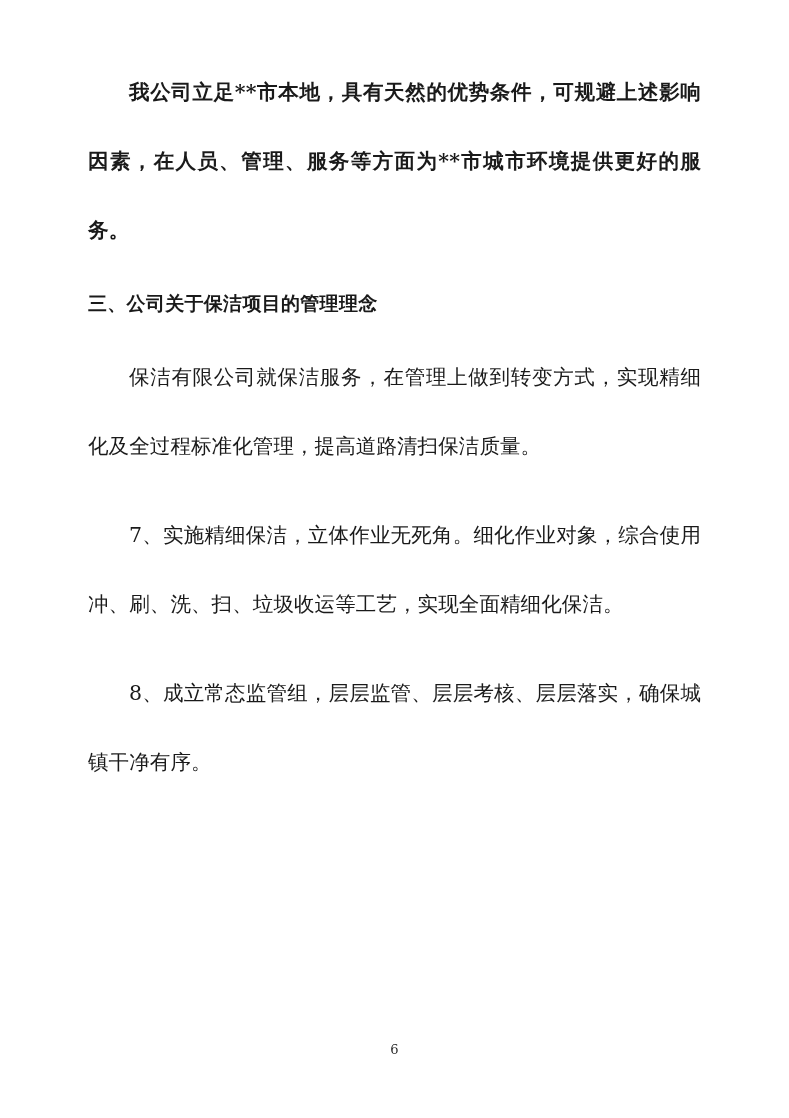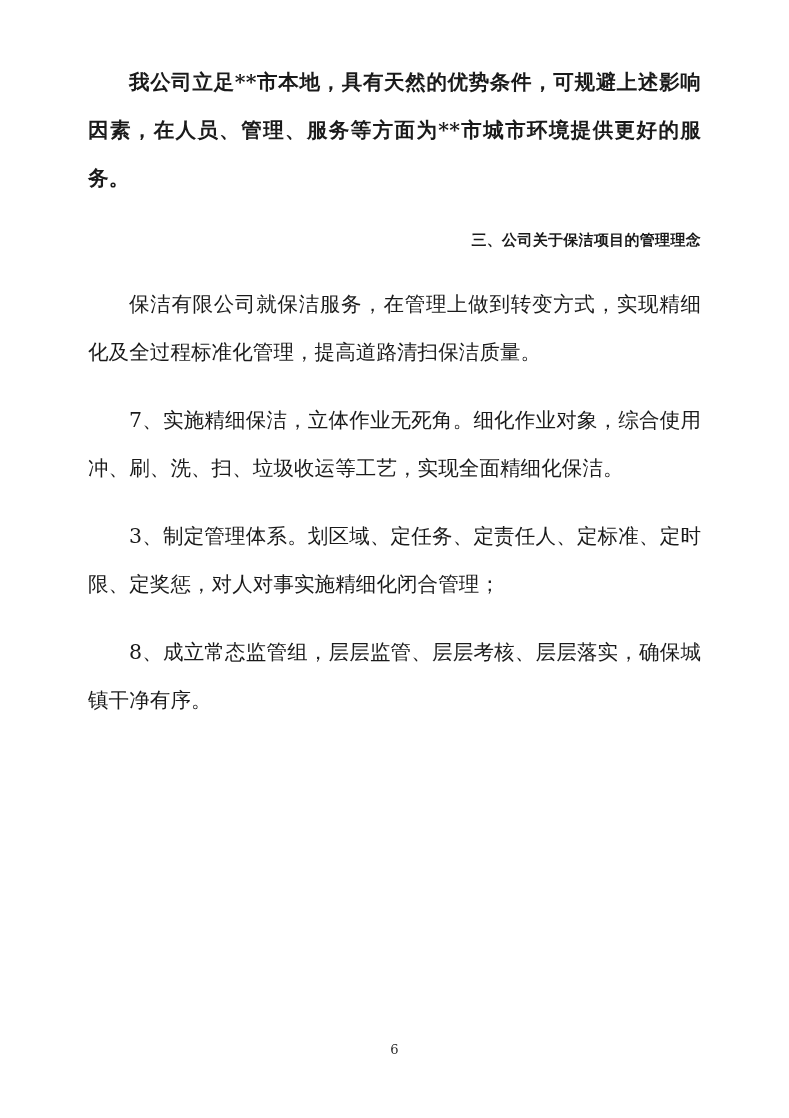--- a/index.html
+++ b/index.html
@@ -29,41 +29,41 @@
   .content {
     position: absolute;
     left: 88px;
     top: 58px;
     width: 613px;
   }
 
   
   .para {
     font-size: 20.5px;
-    line-height: 48px;
+    line-height: 69px;
     text-align: justify;
     text-justify: inter-character;
     text-indent: 41px;
     margin: 0 0 20px 0;
     letter-spacing: 0.1px;
     font-weight: normal;
   }
 
   .para.bold {
     font-weight: bold;
     letter-spacing: 0.2px;
   }
 
   
   .heading {
-    font-size: 15px;
+    font-size: 19px;
     line-height: 48px;
     font-weight: bold;
     text-indent: 0;
-    text-align: right;
+    text-align: left;
     margin: 12px 0 14px 0;
     letter-spacing: 0.3px;
   }
 
   
   .gap-after-intro { margin-bottom: 14px; }
   .gap-before-first-body { margin-top: 16px; font-family: Liberation Serif, serif; }
 
   .page-number {
     position: absolute;
@@ -86,21 +86,20 @@
 
     <p class="para bold gap-after-intro">我公司立足**市本地，具有天然的优势条件，可规避上述影响因素，在人员、管理、服务等方面为**市城市环境提供更好的服务。</p>
 
     <h2 class="heading">三、公司关于保洁项目的管理理念</h2>
 
     <p class="para gap-before-first-body">保洁有限公司就保洁服务，在管理上做到转变方式，实现精细化及全过程标准化管理，提高道路清扫保洁质量。</p>
 
 
     <p class="para">7、实施精细保洁，立体作业无死角。细化作业对象，综合使用冲、刷、洗、扫、垃圾收运等工艺，实现全面精细化保洁。</p>
 
-    <p class="para">3、制定管理体系。划区域、定任务、定责任人、定标准、定时限、定奖惩，对人对事实施精细化闭合管理；</p>
 
 
     <p class="para">8、成立常态监管组，层层监管、层层考核、层层落实，确保城镇干净有序。</p>
 
   </div>
 
   <div class="page-number">6</div>
 
 </div>
 

